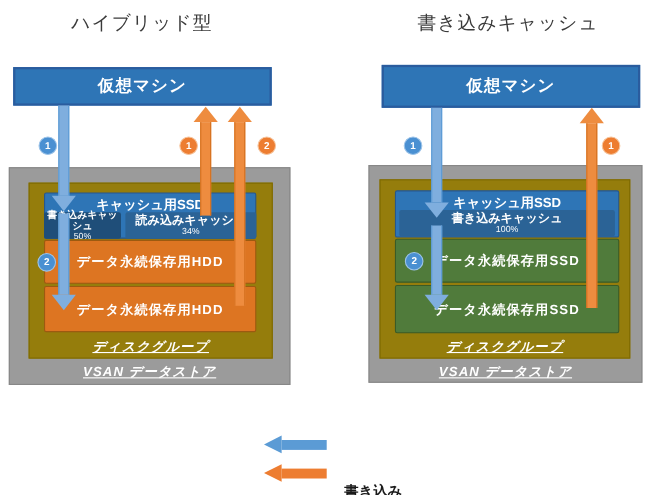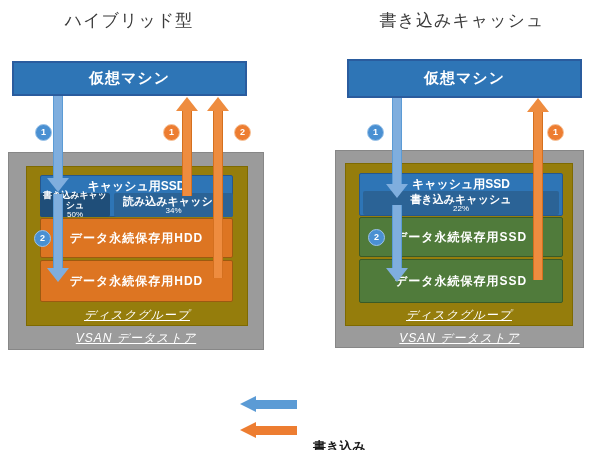--- a/index.html
+++ b/index.html
@@ -37,21 +37,21 @@
   .sublbl.big{font-size:11px;}
   .subpct{font-size:8px;}
   .disk{
     position:absolute;box-sizing:border-box;border-radius:2px;
     display:flex;align-items:center;justify-content:center;
     color:#fff;font-weight:bold;font-size:12px;letter-spacing:1px;
   }
   .disk.orange{background:#dd7522;border:1px solid #9c5a10;}
   .disk.green{background:#507b3b;border:1px solid #3a5b27;}
   .grouplbl{
-    position:absolute;text-align:center;color:#fff;font-weight:normal;font-style:italic;
+    position:absolute;text-align:center;color:#fff;font-weight:bold;font-style:italic;
     font-size:12px;text-decoration:underline;letter-spacing:1px;
   }
   .shaft{position:absolute;}
   .shaft.blue{background:#7faede;border-left:1px solid #5b9bd5;border-right:1px solid #5b9bd5;box-sizing:border-box;}
   .shaft.orangev{background:#ee8c3f;border-left:1px solid #d4701f;border-right:1px solid #d4701f;box-sizing:border-box;}
   .head-down{position:absolute;width:0;height:0;border-left:11px solid transparent;border-right:11px solid transparent;}
   .head-down.blue{border-top:14px solid #7faede;}
   .head-up{position:absolute;width:0;height:0;border-left:11px solid transparent;border-right:11px solid transparent;}
   .head-up.orangev{border-bottom:14px solid #ee8c3f;}
   .badge{
@@ -124,21 +124,21 @@
   </div>
 
   <div class="gray" style="left:335px;top:150px;width:249px;height:198px;"></div>
   <div class="olive" style="left:345px;top:163px;width:228px;height:163px;"></div>
 
   <div class="cacheouter" style="left:359px;top:173px;width:204px;height:43px;">
     <div class="cachehdr">キャッシュ用SSD</div>
   </div>
   <div class="subbox mid" style="left:363px;top:191px;width:196px;height:24px;">
     <div class="sublbl big">書き込みキャッシュ</div>
-    <div class="subpct">22%</div>
+    <div class="subpct">100%</div>
   </div>
 
   <div class="disk green" style="left:359px;top:217px;width:204px;height:40px;">
     <span>データ永続保存用SSD</span>
   </div>
   <div class="disk green" style="left:359px;top:259px;width:204px;height:44px;">
     <span>データ永続保存用SSD</span>
   </div>
 
   <div class="grouplbl" style="left:345px;top:307px;width:228px;">ディスクグループ</div>

